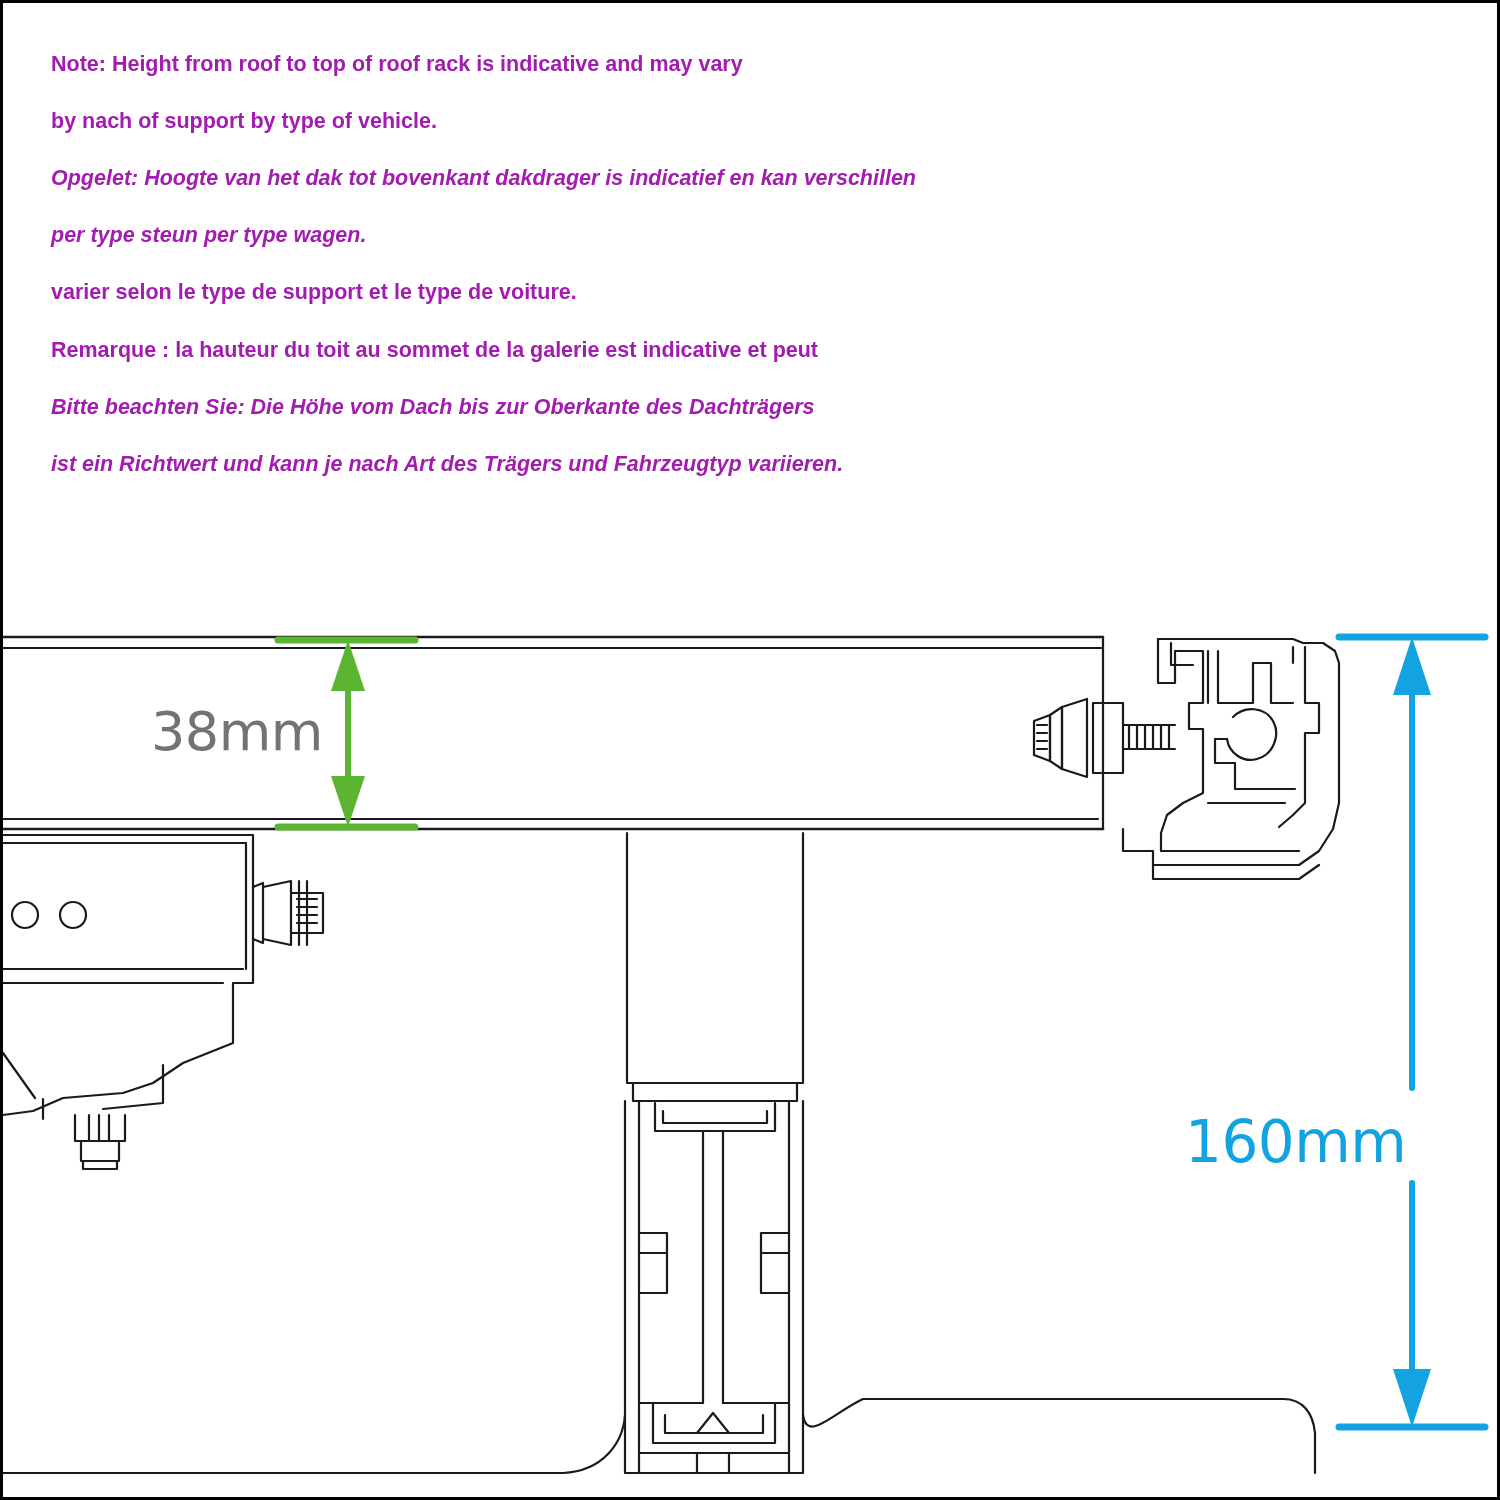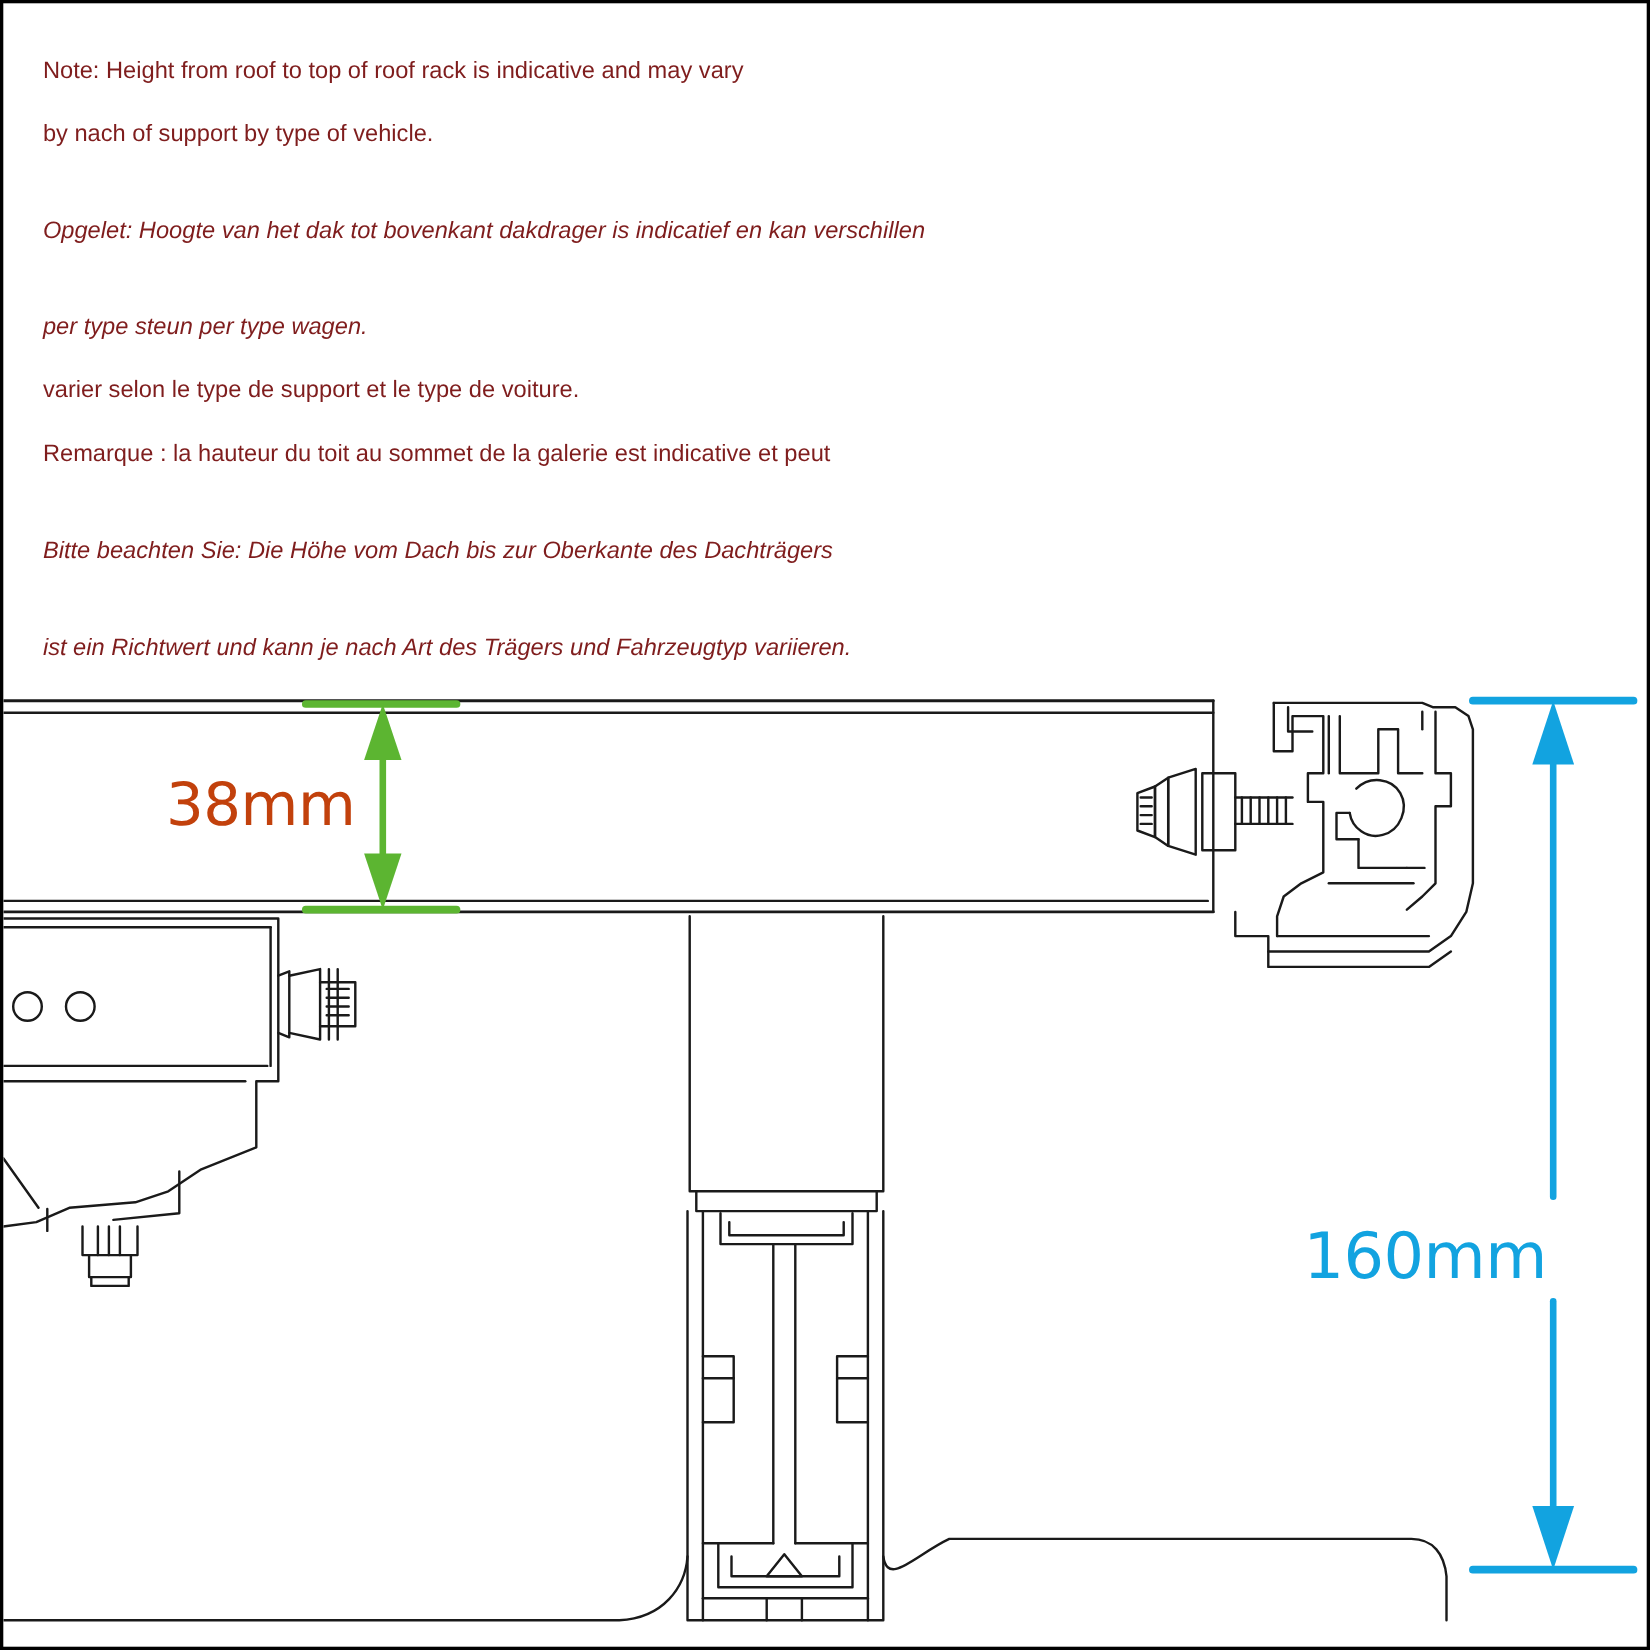--- a/index.html
+++ b/index.html
@@ -12,49 +12,48 @@
     width: 1500px;
     height: 1500px;
     background: #ffffff;
     box-sizing: border-box;
     border: 3px solid #000000;
     overflow: hidden;
     font-family: "Liberation Sans", sans-serif;
   }
   #note-block {
     position: absolute;
-    left: 36px;
+    left: 48px;
     top: 18px;
     width: 1000px;
     font-size: 21.5px;
-    font-weight: normal;
+    font-weight: bold;
     line-height: 1.33;
-    color: #7f1d1d;
+    color: #a21caf;
     white-space: pre-line;
   }
   .note-line {
     display: block;
   }
   .note-italic {
     font-style: italic;
-    margin-top: 31px;
   }
   #drawing {
     position: absolute;
     left: 0;
     top: 0;
     width: 1500px;
     height: 1500px;
   }
   #label-38 {
     position: absolute;
     left: 148px;
     top: 697px;
     font-size: 54px;
-    color: #c2410c;
+    color: #737373;
     letter-spacing: -0.5px;
     font-family: "DejaVu Sans", sans-serif;
   }
   #label-160 {
     position: absolute;
     left: 1182px;
     top: 1105px;
     font-size: 58px;
     color: #12a3e0;
     letter-spacing: -0.5px;

